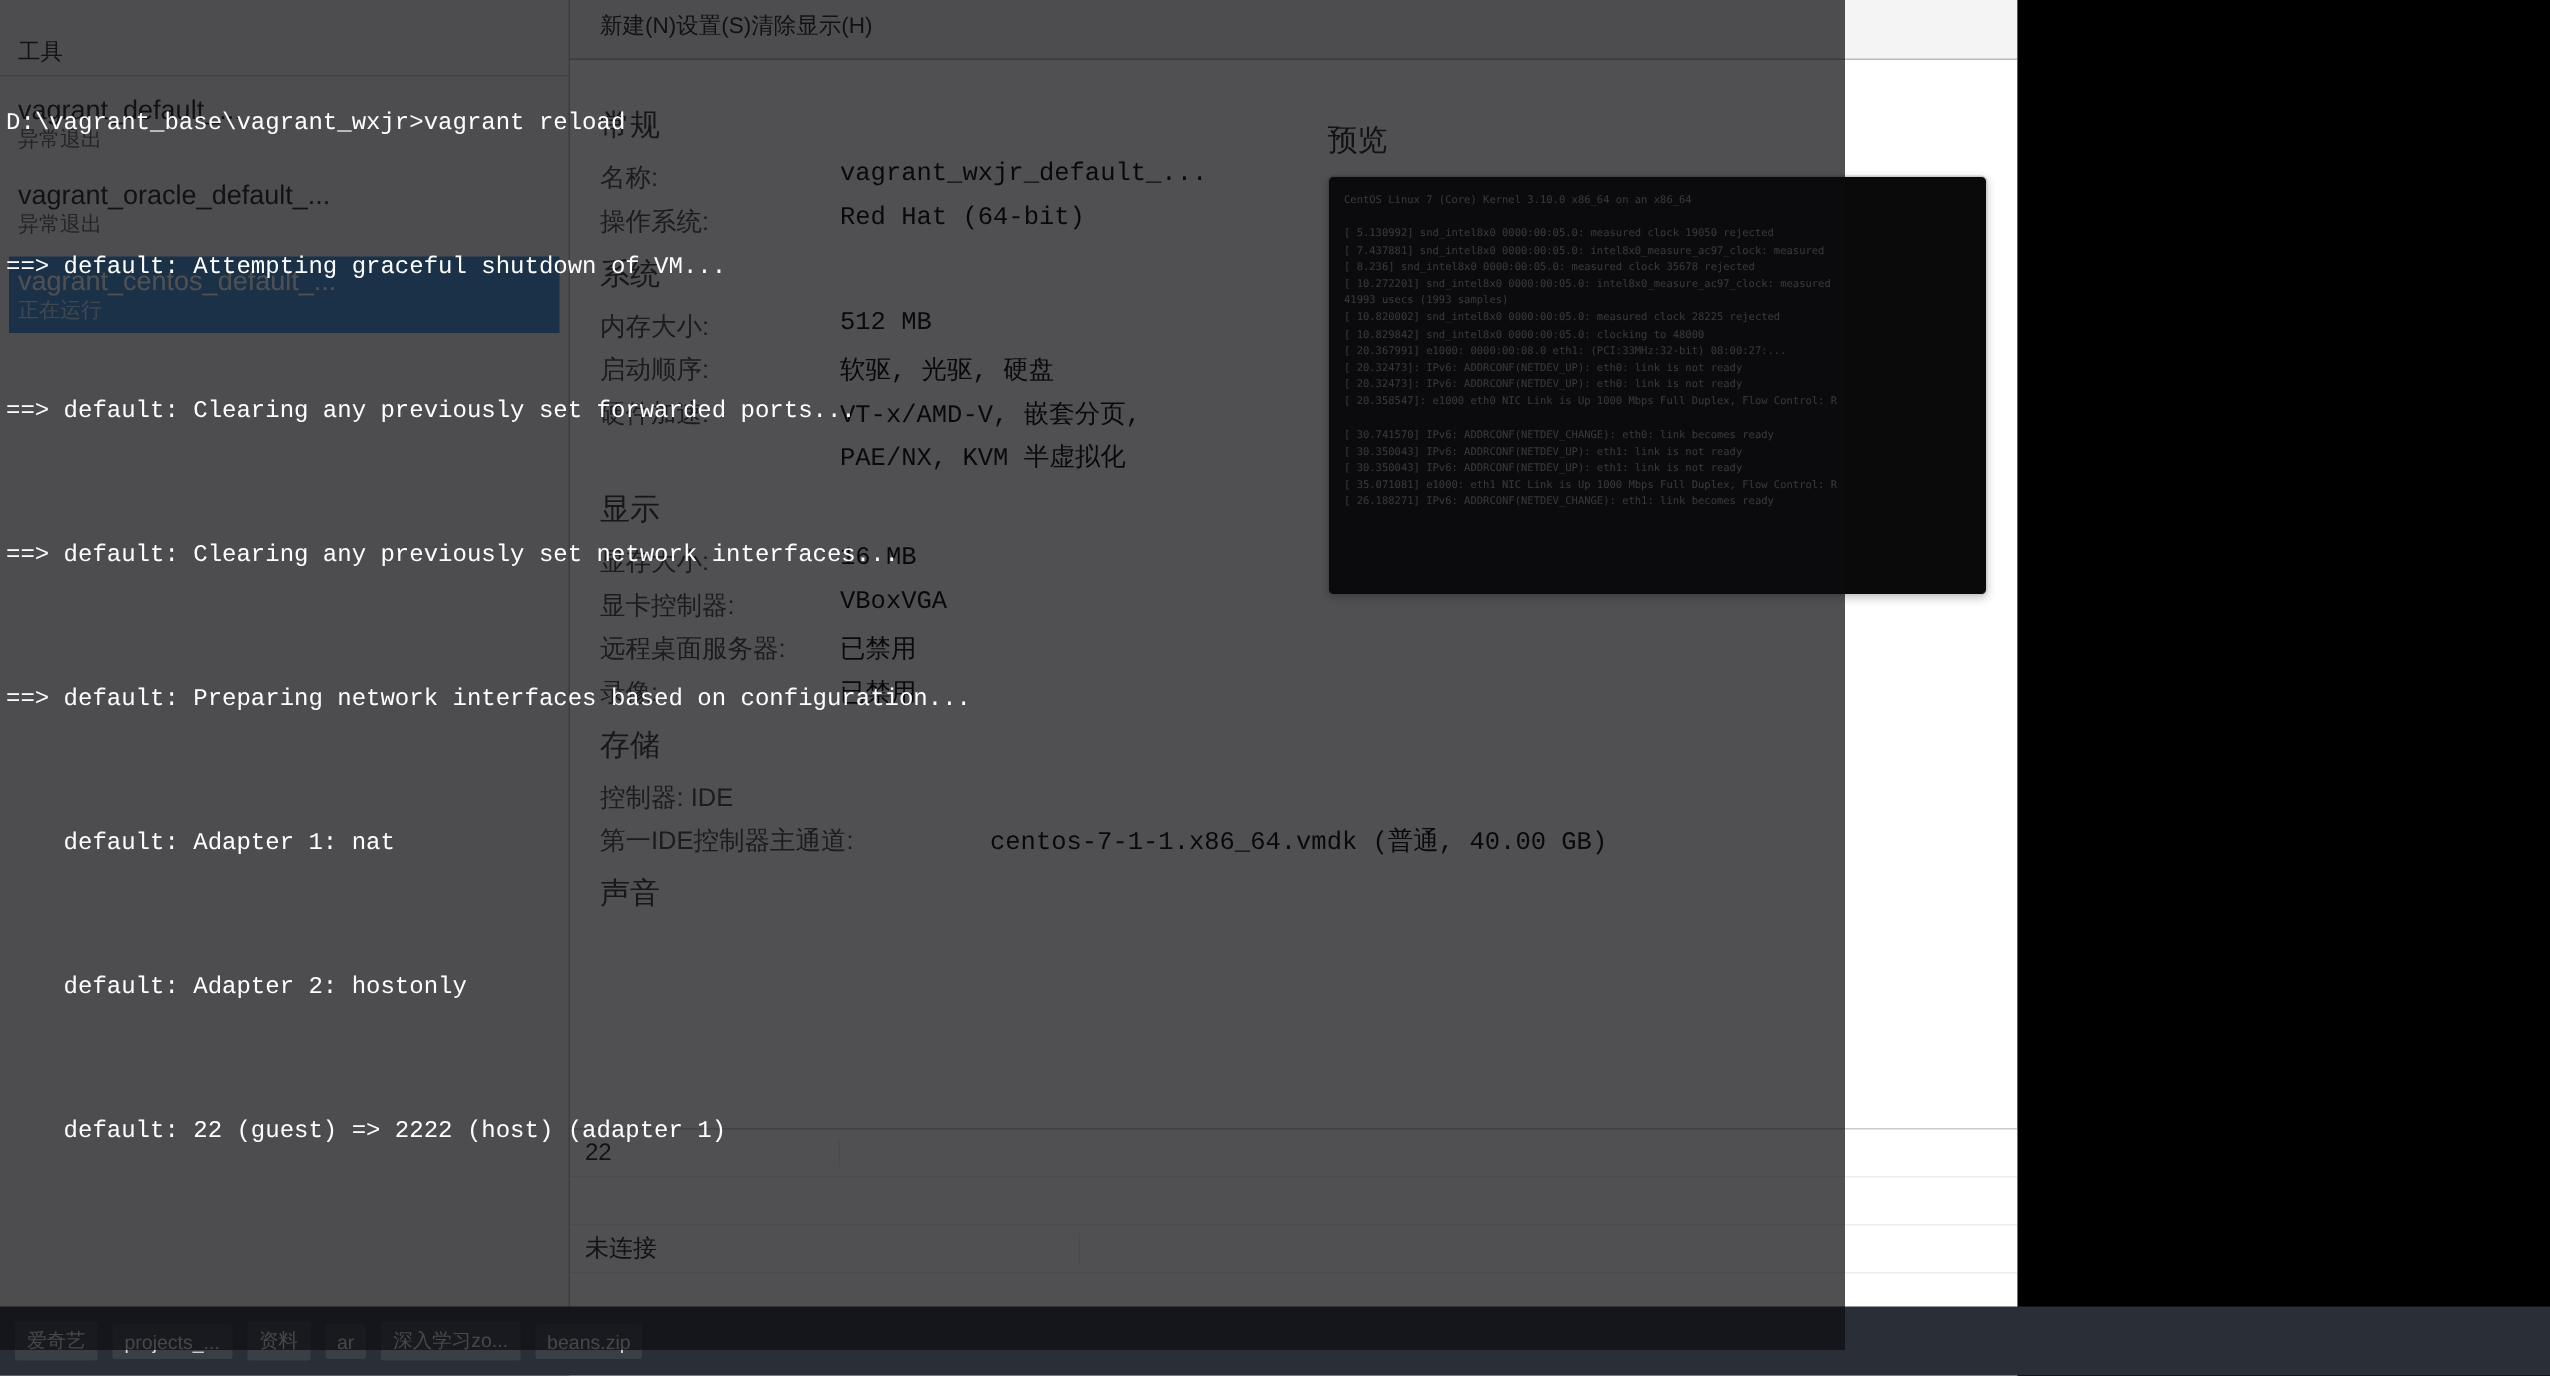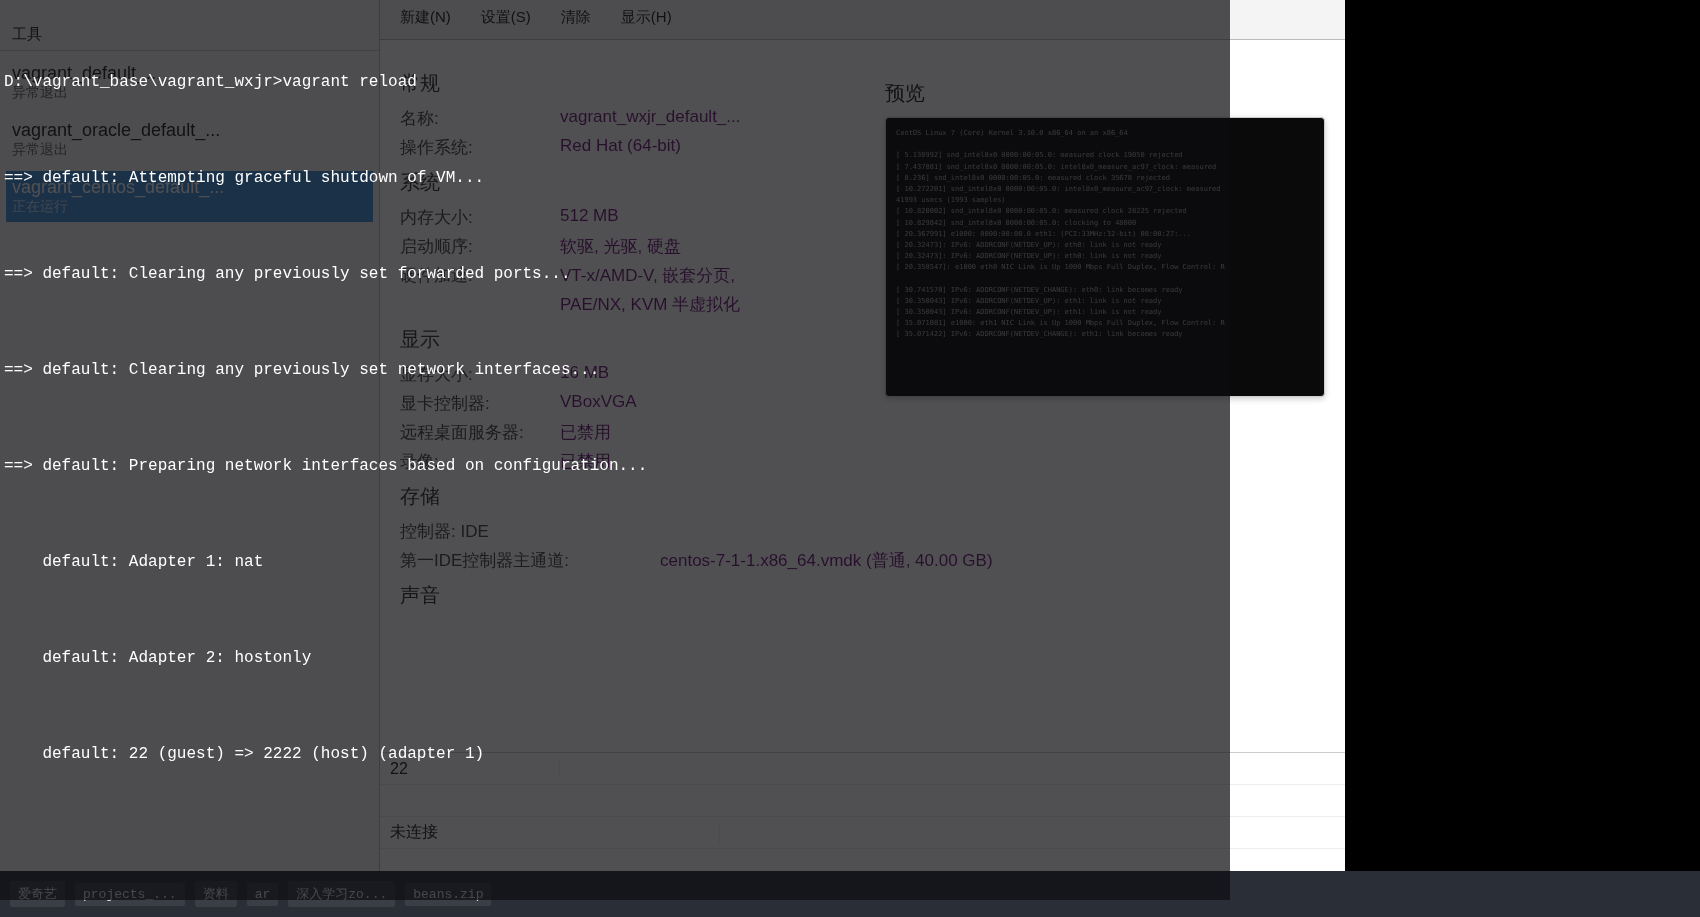--- a/index.html
+++ b/index.html
@@ -51,21 +51,20 @@
     }
     .bg-toolbar {
       position: absolute;
       left: 380px;
       top: 0;
       right: 0;
       height: 40px;
       background: #f4f4f4;
       border-bottom: 1px solid #bbb;
       display: flex;
-      gap: 30px;
       padding: 8px 20px;
       font-size: 15px;
     }
     .bg-content {
       position: absolute;
       left: 380px;
       top: 40px;
       right: 0;
       bottom: 0;
       background: #fff;
@@ -80,21 +79,22 @@
     .bg-content .info-row {
       display: flex;
       margin: 6px 0;
       font-size: 17px;
     }
     .bg-content .info-label {
       width: 160px;
       color: #444;
     }
     .bg-content .info-val {
-      color: #701a75;
+      color: #000000;
+      font-family: Liberation Mono, monospace;
     }
     .bg-preview {
       position: absolute;
       right: 20px;
       top: 40px;
       width: 440px;
     }
     .bg-preview-title {
       font-size: 20px;
       margin-bottom: 10px;
@@ -138,21 +138,21 @@
       position: absolute;
       left: 0;
       right: 0;
       bottom: 0;
       height: 46px;
       background: #2a2f37;
       display: flex;
       align-items: center;
       gap: 10px;
       padding: 0 10px;
-      font-family: Liberation Mono, monospace;
+      font-family: Liberation Sans, sans-serif;
       font-size: 13px;
       color: #ddd;
     }
     .taskbar .tb-item {
       padding: 4px 8px;
       background: rgba(255,255,255,0.08);
       border-radius: 2px;
     }
     
     
@@ -291,21 +291,21 @@
         <div>[  10.829842] snd_intel8x0 0000:00:05.0: clocking to 48000</div>
         <div>[  20.367991] e1000: 0000:00:08.0 eth1: (PCI:33MHz:32-bit) 08:00:27:...</div>
         <div>[  20.32473]: IPv6: ADDRCONF(NETDEV_UP): eth0: link is not ready</div>
         <div>[  20.32473]: IPv6: ADDRCONF(NETDEV_UP): eth0: link is not ready</div>
         <div>[  20.358547]: e1000 eth0 NIC Link is Up 1000 Mbps Full Duplex, Flow Control: R</div>
         <div>&nbsp;</div>
         <div>[  30.741570] IPv6: ADDRCONF(NETDEV_CHANGE): eth0: link becomes ready</div>
         <div>[  30.350043] IPv6: ADDRCONF(NETDEV_UP): eth1: link is not ready</div>
         <div>[  30.350043] IPv6: ADDRCONF(NETDEV_UP): eth1: link is not ready</div>
         <div>[  35.071081] e1000: eth1 NIC Link is Up 1000 Mbps Full Duplex, Flow Control: R</div>
-        <div>[  35.071422] IPv6: ADDRCONF(NETDEV_CHANGE): eth1: link becomes ready</div>
+        <div>[  26.188271] IPv6: ADDRCONF(NETDEV_CHANGE): eth1: link becomes ready</div>
       </div>
     </div>
   </div>
   <div class="bg-table-wrap">
     <div class="bg-table-row">
       <div class="bg-table-cell" style="width:180px">22</div>
     </div>
     <div class="bg-table-row">
       <div class="bg-table-cell" style="width:340px"></div>
       <div class="bg-table-cell" style="width:180px"></div>

